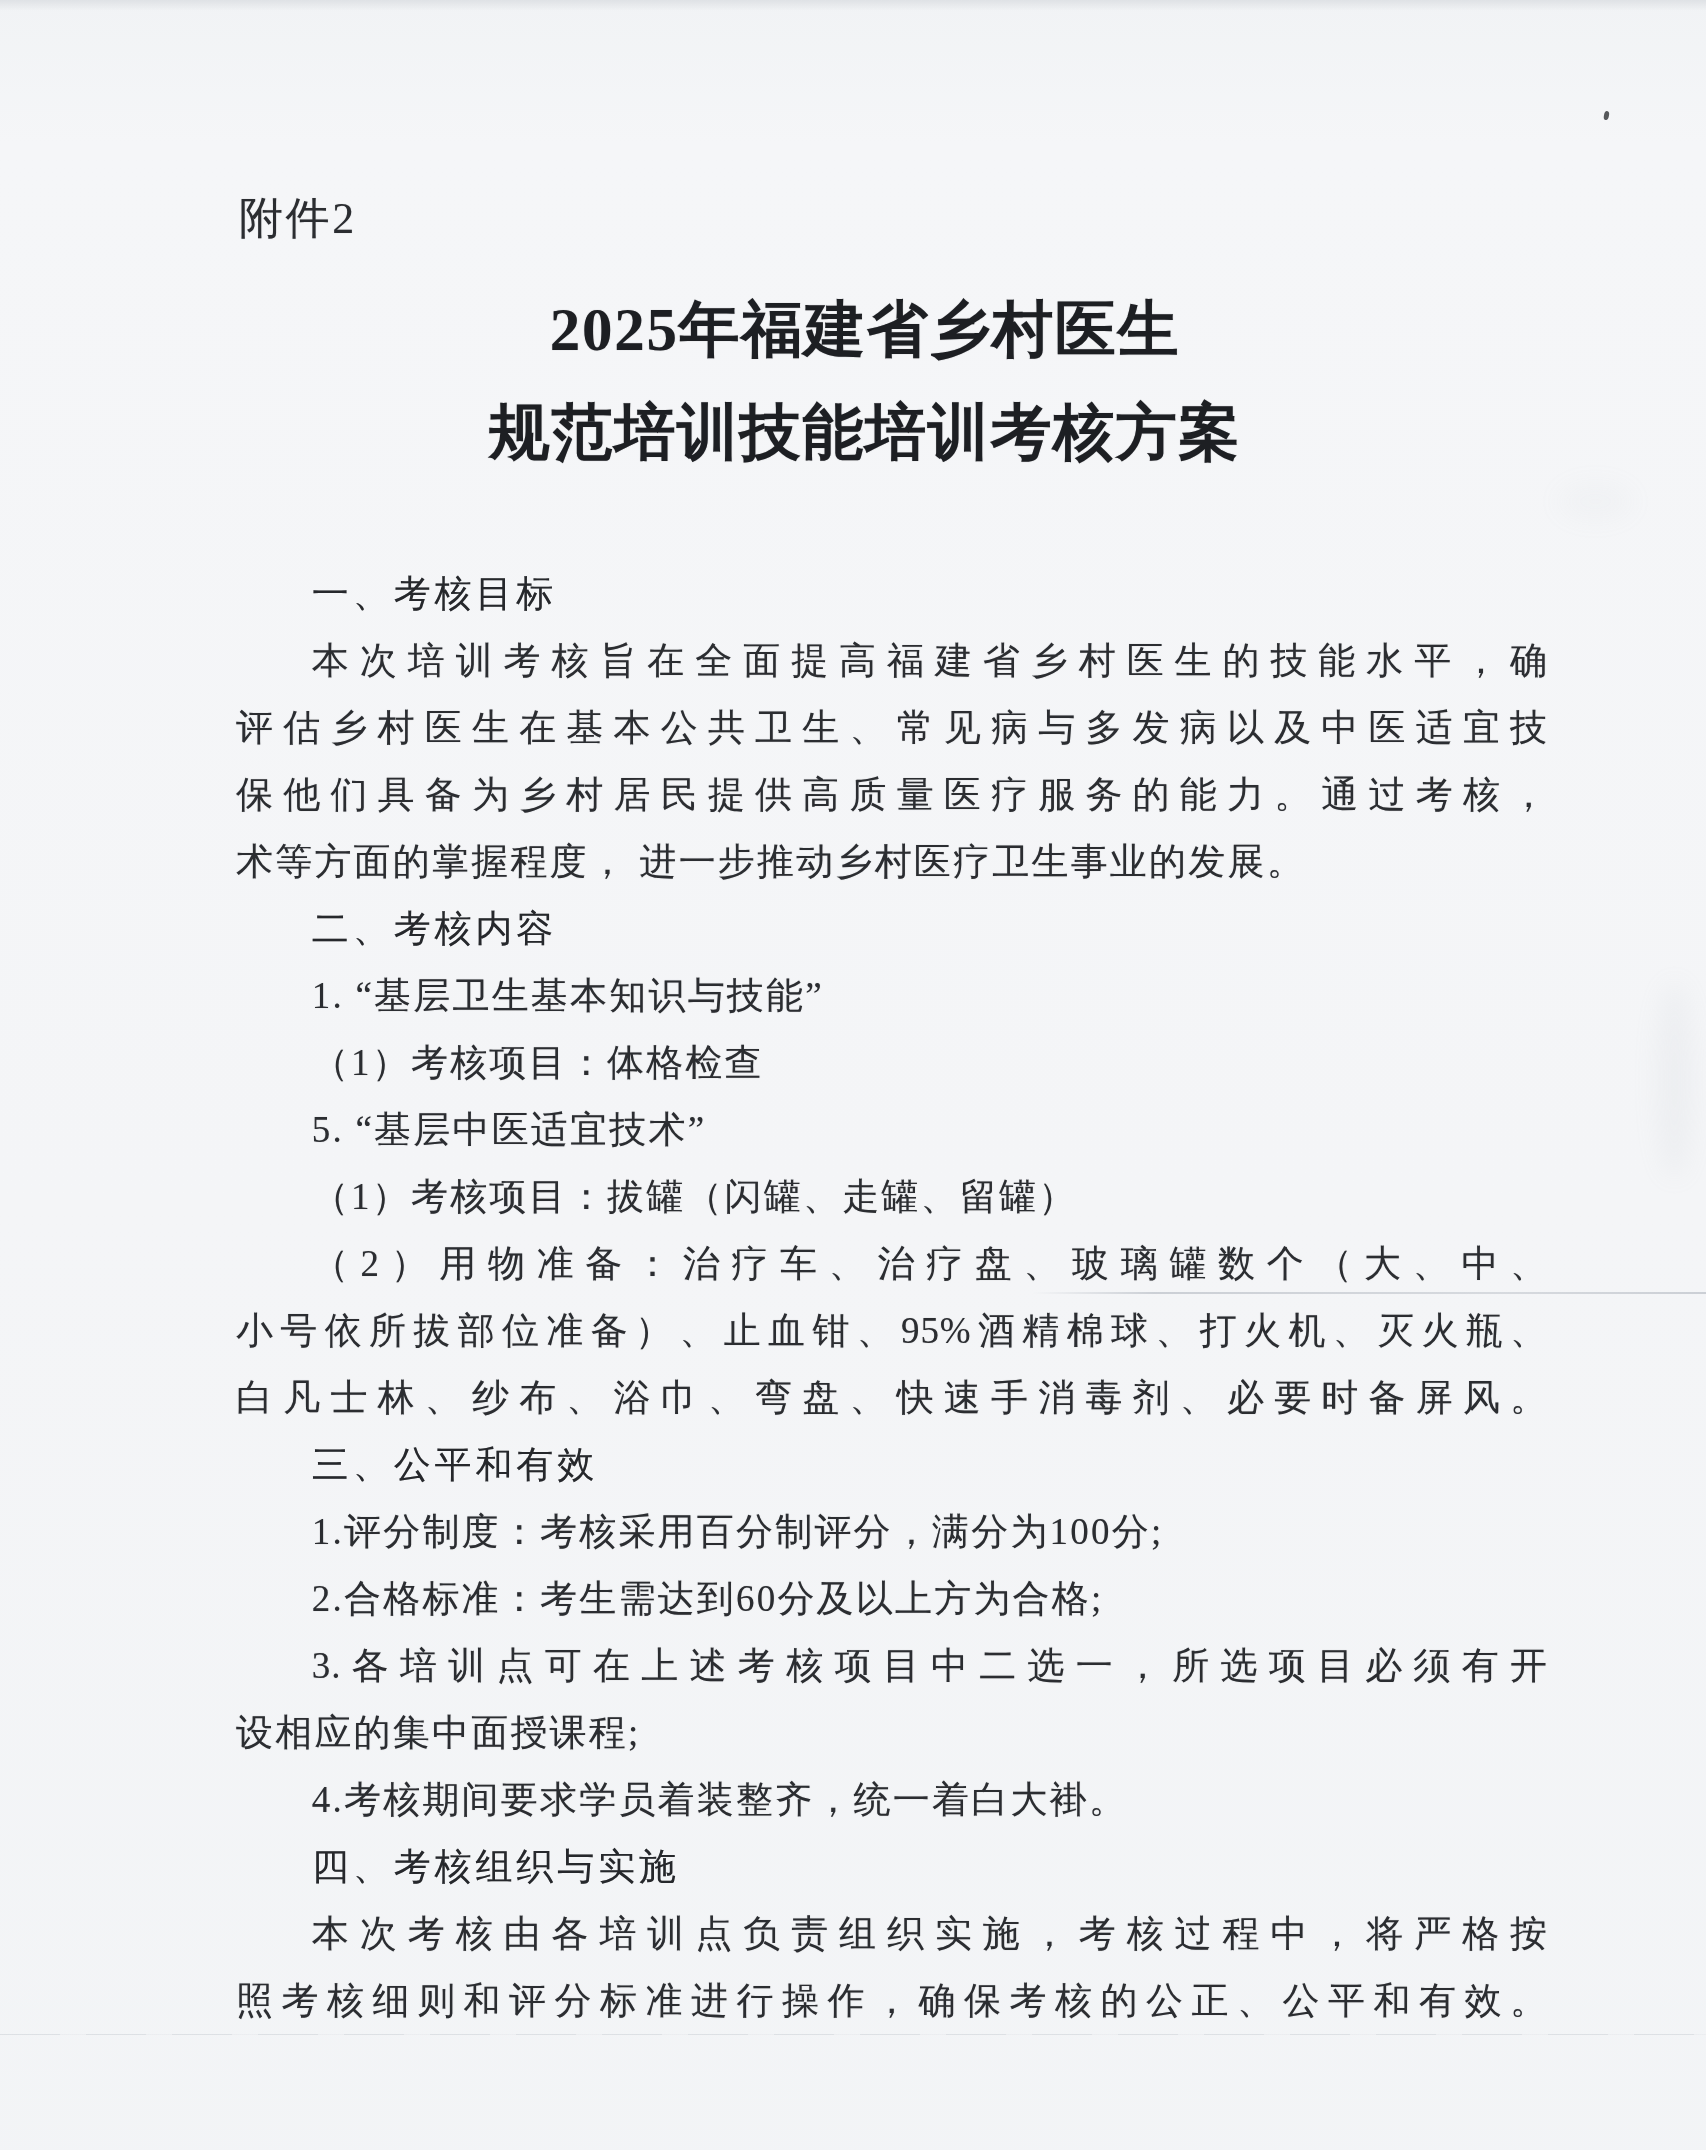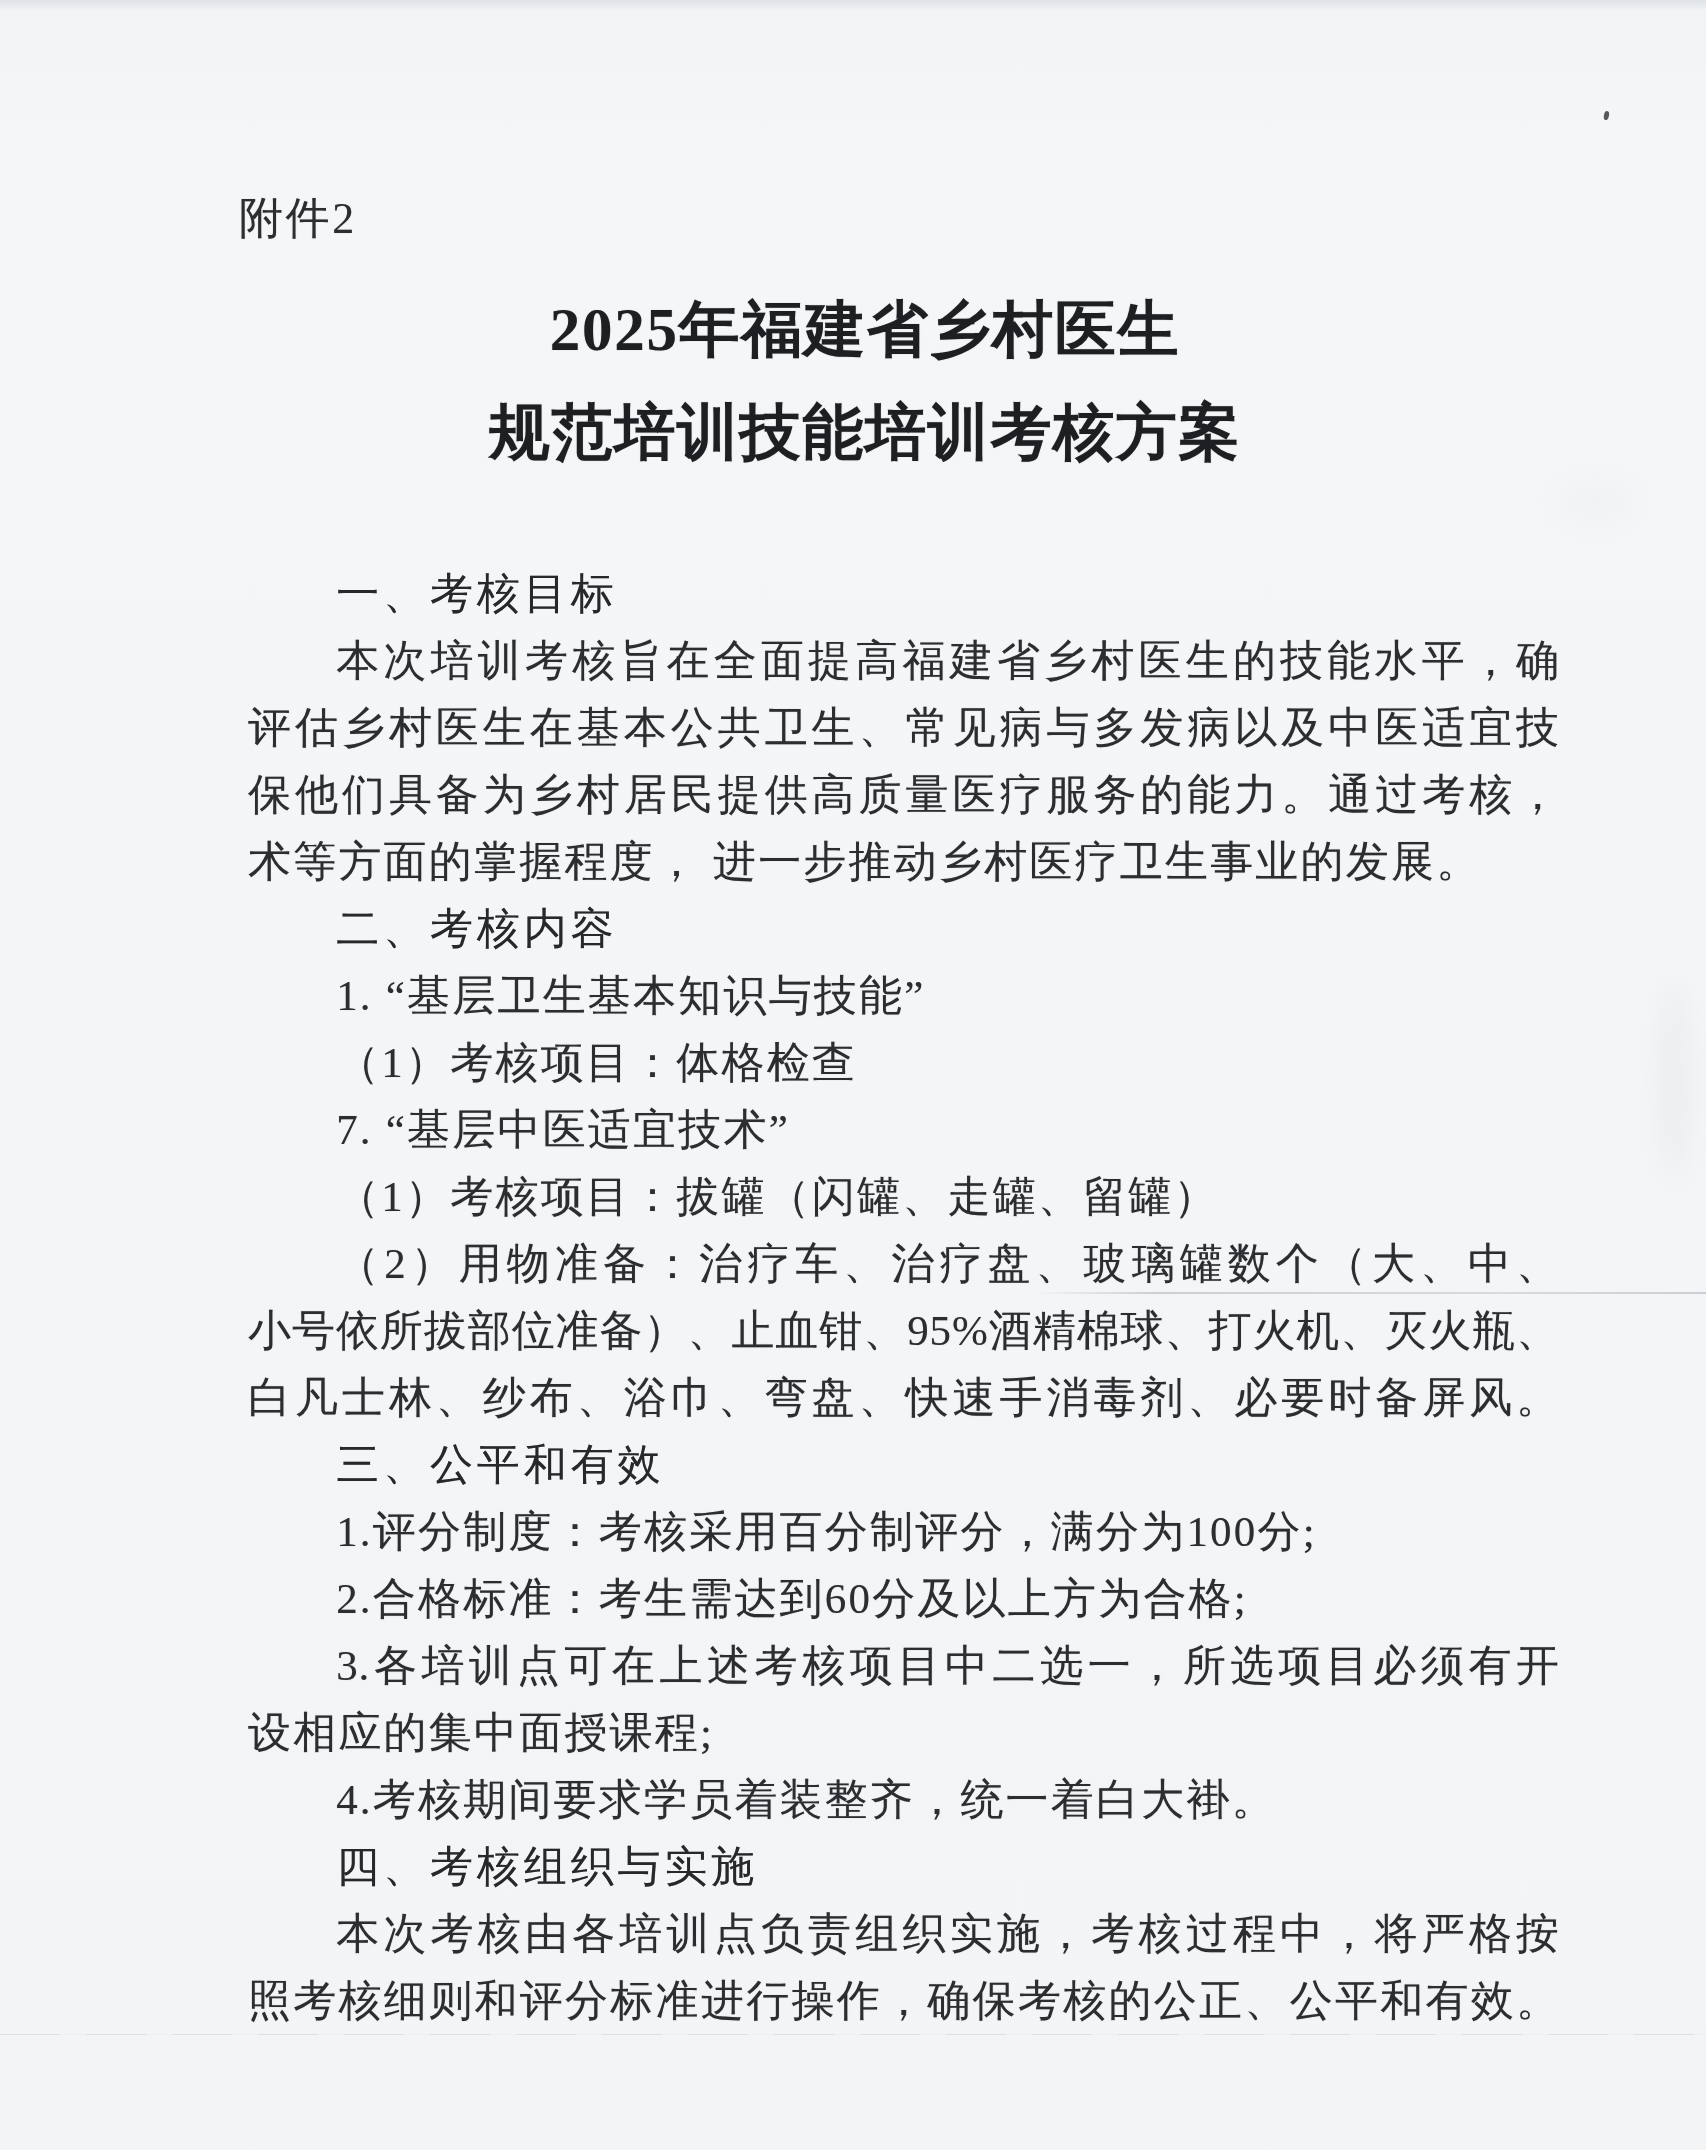--- a/index.html
+++ b/index.html
@@ -24,22 +24,22 @@
   .title{
     position:absolute;left:0;width:1706px;text-align:center;
     transform:translateX(12px);
     font-weight:bold;font-size:61px;letter-spacing:1.7px;
     color:#1d1f23;text-shadow:0 0 0.9px rgba(30,32,36,.45);
   }
   .title.l1{top:289px;}
   .title.l2{top:392px;}
 
   .bodytext{
-    position:absolute;left:248px;top:560px;width:1312px;
-    font-size:43px;line-height:67px;
+    position:absolute;left:236px;top:560px;width:1312px;
+    font-size:37px;line-height:67px;
   }
   .ln{height:67px;letter-spacing:2.2px;white-space:normal;}
   .ind{text-indent:2.05em;}
   .fill{letter-spacing:0.9px;text-align:justify;text-align-last:justify;}
   .h{
     font-family:"Liberation Sans", sans-serif;
     letter-spacing:3.9px;color:#26282c;
     text-shadow:0 0 0.6px rgba(40,42,46,.4);
   }
 
@@ -79,21 +79,21 @@
 
   <div class="bodytext ink">
     <div class="ln h ind">一、考核目标</div>
     <div class="ln ind fill">本次培训考核旨在全面提高福建省乡村医生的技能水平，确</div>
     <div class="ln fill">评估乡村医生在基本公共卫生、常见病与多发病以及中医适宜技</div>
     <div class="ln fill">保他们具备为乡村居民提供高质量医疗服务的能力。通过考核，</div>
     <div class="ln">术等方面的掌握程度， 进一步推动乡村医疗卫生事业的发展。</div>
     <div class="ln h ind">二、考核内容</div>
     <div class="ln ind">1. “基层卫生基本知识与技能”</div>
     <div class="ln ind">（1）考核项目：体格检查</div>
-    <div class="ln ind">7. “基层中医适宜技术”</div>
+    <div class="ln ind">5. “基层中医适宜技术”</div>
     <div class="ln ind">（1）考核项目：拔罐（闪罐、走罐、留罐）</div>
     <div class="ln ind fill">（2）用物准备：治疗车、治疗盘、玻璃罐数个（大、中、</div>
     <div class="ln fill">小号依所拔部位准备）、止血钳、95%酒精棉球、打火机、灭火瓶、</div>
     <div class="ln fill">白凡士林、纱布、浴巾、弯盘、快速手消毒剂、必要时备屏风。</div>
     <div class="ln h ind">三、公平和有效</div>
     <div class="ln ind">1.评分制度：考核采用百分制评分，满分为100分;</div>
     <div class="ln ind">2.合格标准：考生需达到60分及以上方为合格;</div>
     <div class="ln ind fill">3.各培训点可在上述考核项目中二选一，所选项目必须有开</div>
     <div class="ln">设相应的集中面授课程;</div>
     <div class="ln ind">4.考核期间要求学员着装整齐，统一着白大褂。</div>

